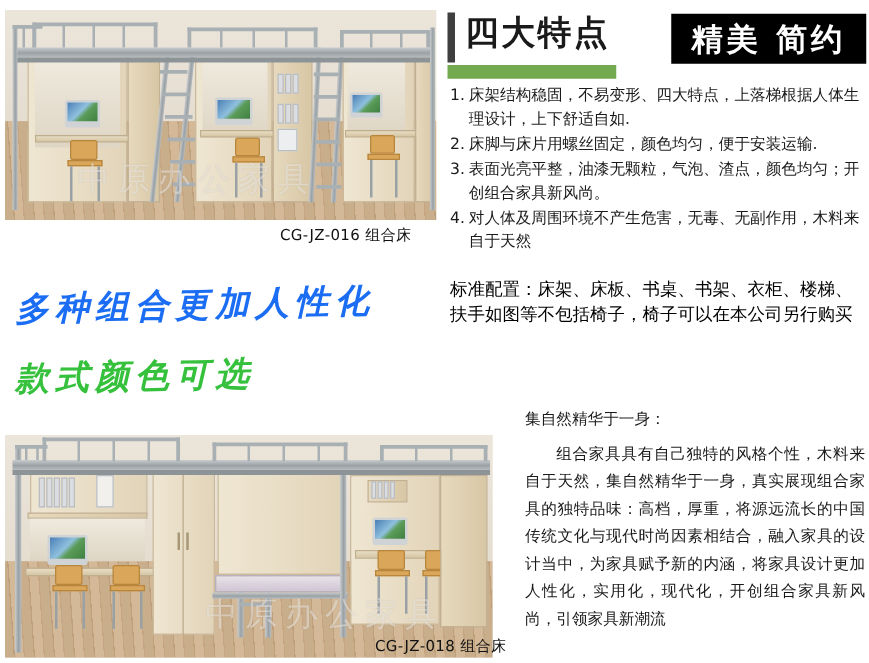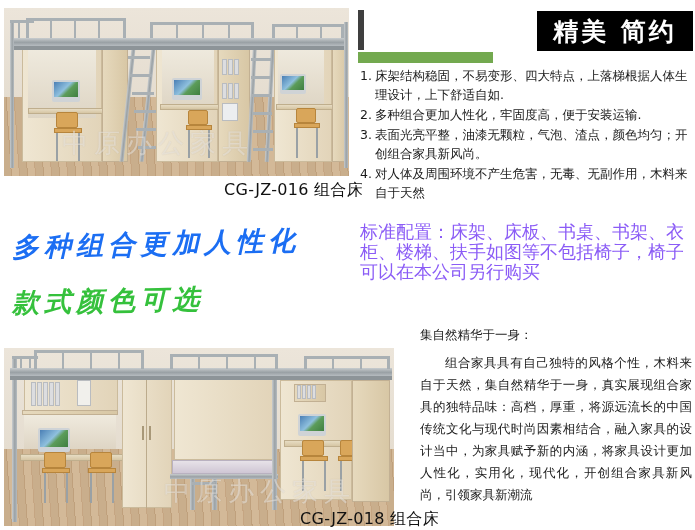--- a/index.html
+++ b/index.html
@@ -67,21 +67,21 @@
     letter-spacing: 6px;
     font-family: "DejaVu Sans", "Liberation Sans", sans-serif;
     white-space: nowrap;
     pointer-events: none;
     text-shadow: 0 0 1px rgba(120,100,70,0.25);
   }
 
   
   .caption {
     position: absolute;
-    font-size: 16px;
+    font-size: 12px;
     color: #111;
     letter-spacing: 0.3px;
     white-space: nowrap;
   }
   #cap-top  { left: 224px; top: 180px; }
   #cap-bot  { left: 300px; top: 509px; }
 
   
   .title-wrap {
     position: absolute;
@@ -144,23 +144,23 @@
     flex: 0 0 15px;
     text-align: left;
   }
   .feat-text {
     flex: 1 1 auto;
   }
   .std-config {
     position: absolute;
     left: 360px; top: 222px;
     width: 334px;
-    font-size: 18px;
+    font-size: 14px;
     line-height: 20px;
-    color: #8b5cf6;
+    color: #000000;
   }
 
   
   .slogan {
     position: absolute;
     font-family: "DejaVu Serif", "Liberation Serif", serif;
     font-weight: 700;
     font-style: italic;
     white-space: nowrap;
     letter-spacing: 5px;
@@ -292,33 +292,34 @@
   <div class="fr rail" style="left:22px;top:14px;width:2px;height:16px;"></div>
   <div class="fr metal" style="left:340px;top:14px;width:4px;height:146px;"></div>
 
   <div class="watermark" style="left:58px;top:118px;font-size:26px;">中原办公家具</div>
 </div>
 
 <div class="caption" id="cap-top">CG-JZ-016 组合床</div>
 
 <div class="title-wrap">
   <div class="title-bar-left"></div>
+  <div class="title-text">四大特点</div>
   <div class="title-underline"></div>
 </div>
 
 <div class="badge-black">精美 简约</div>
 
 <div class="features">
   <div class="feat-item">
     <span class="feat-num">1.</span>
     <span class="feat-text">床架结构稳固，不易变形、四大特点，上落梯根据人体生理设计，上下舒适自如.</span>
   </div>
   <div class="feat-item">
     <span class="feat-num">2.</span>
-    <span class="feat-text">多种组合更加人性化，牢固度高，便于安装运输.</span>
+    <span class="feat-text">床脚与床片用螺丝固定，颜色均匀，便于安装运输.</span>
   </div>
   <div class="feat-item">
     <span class="feat-num">3.</span>
     <span class="feat-text">表面光亮平整，油漆无颗粒，气泡、渣点，颜色均匀；开创组合家具新风尚。</span>
   </div>
   <div class="feat-item">
     <span class="feat-num">4.</span>
     <span class="feat-text">对人体及周围环境不产生危害，无毒、无副作用，木料来自于天然</span>
   </div>
 </div>

